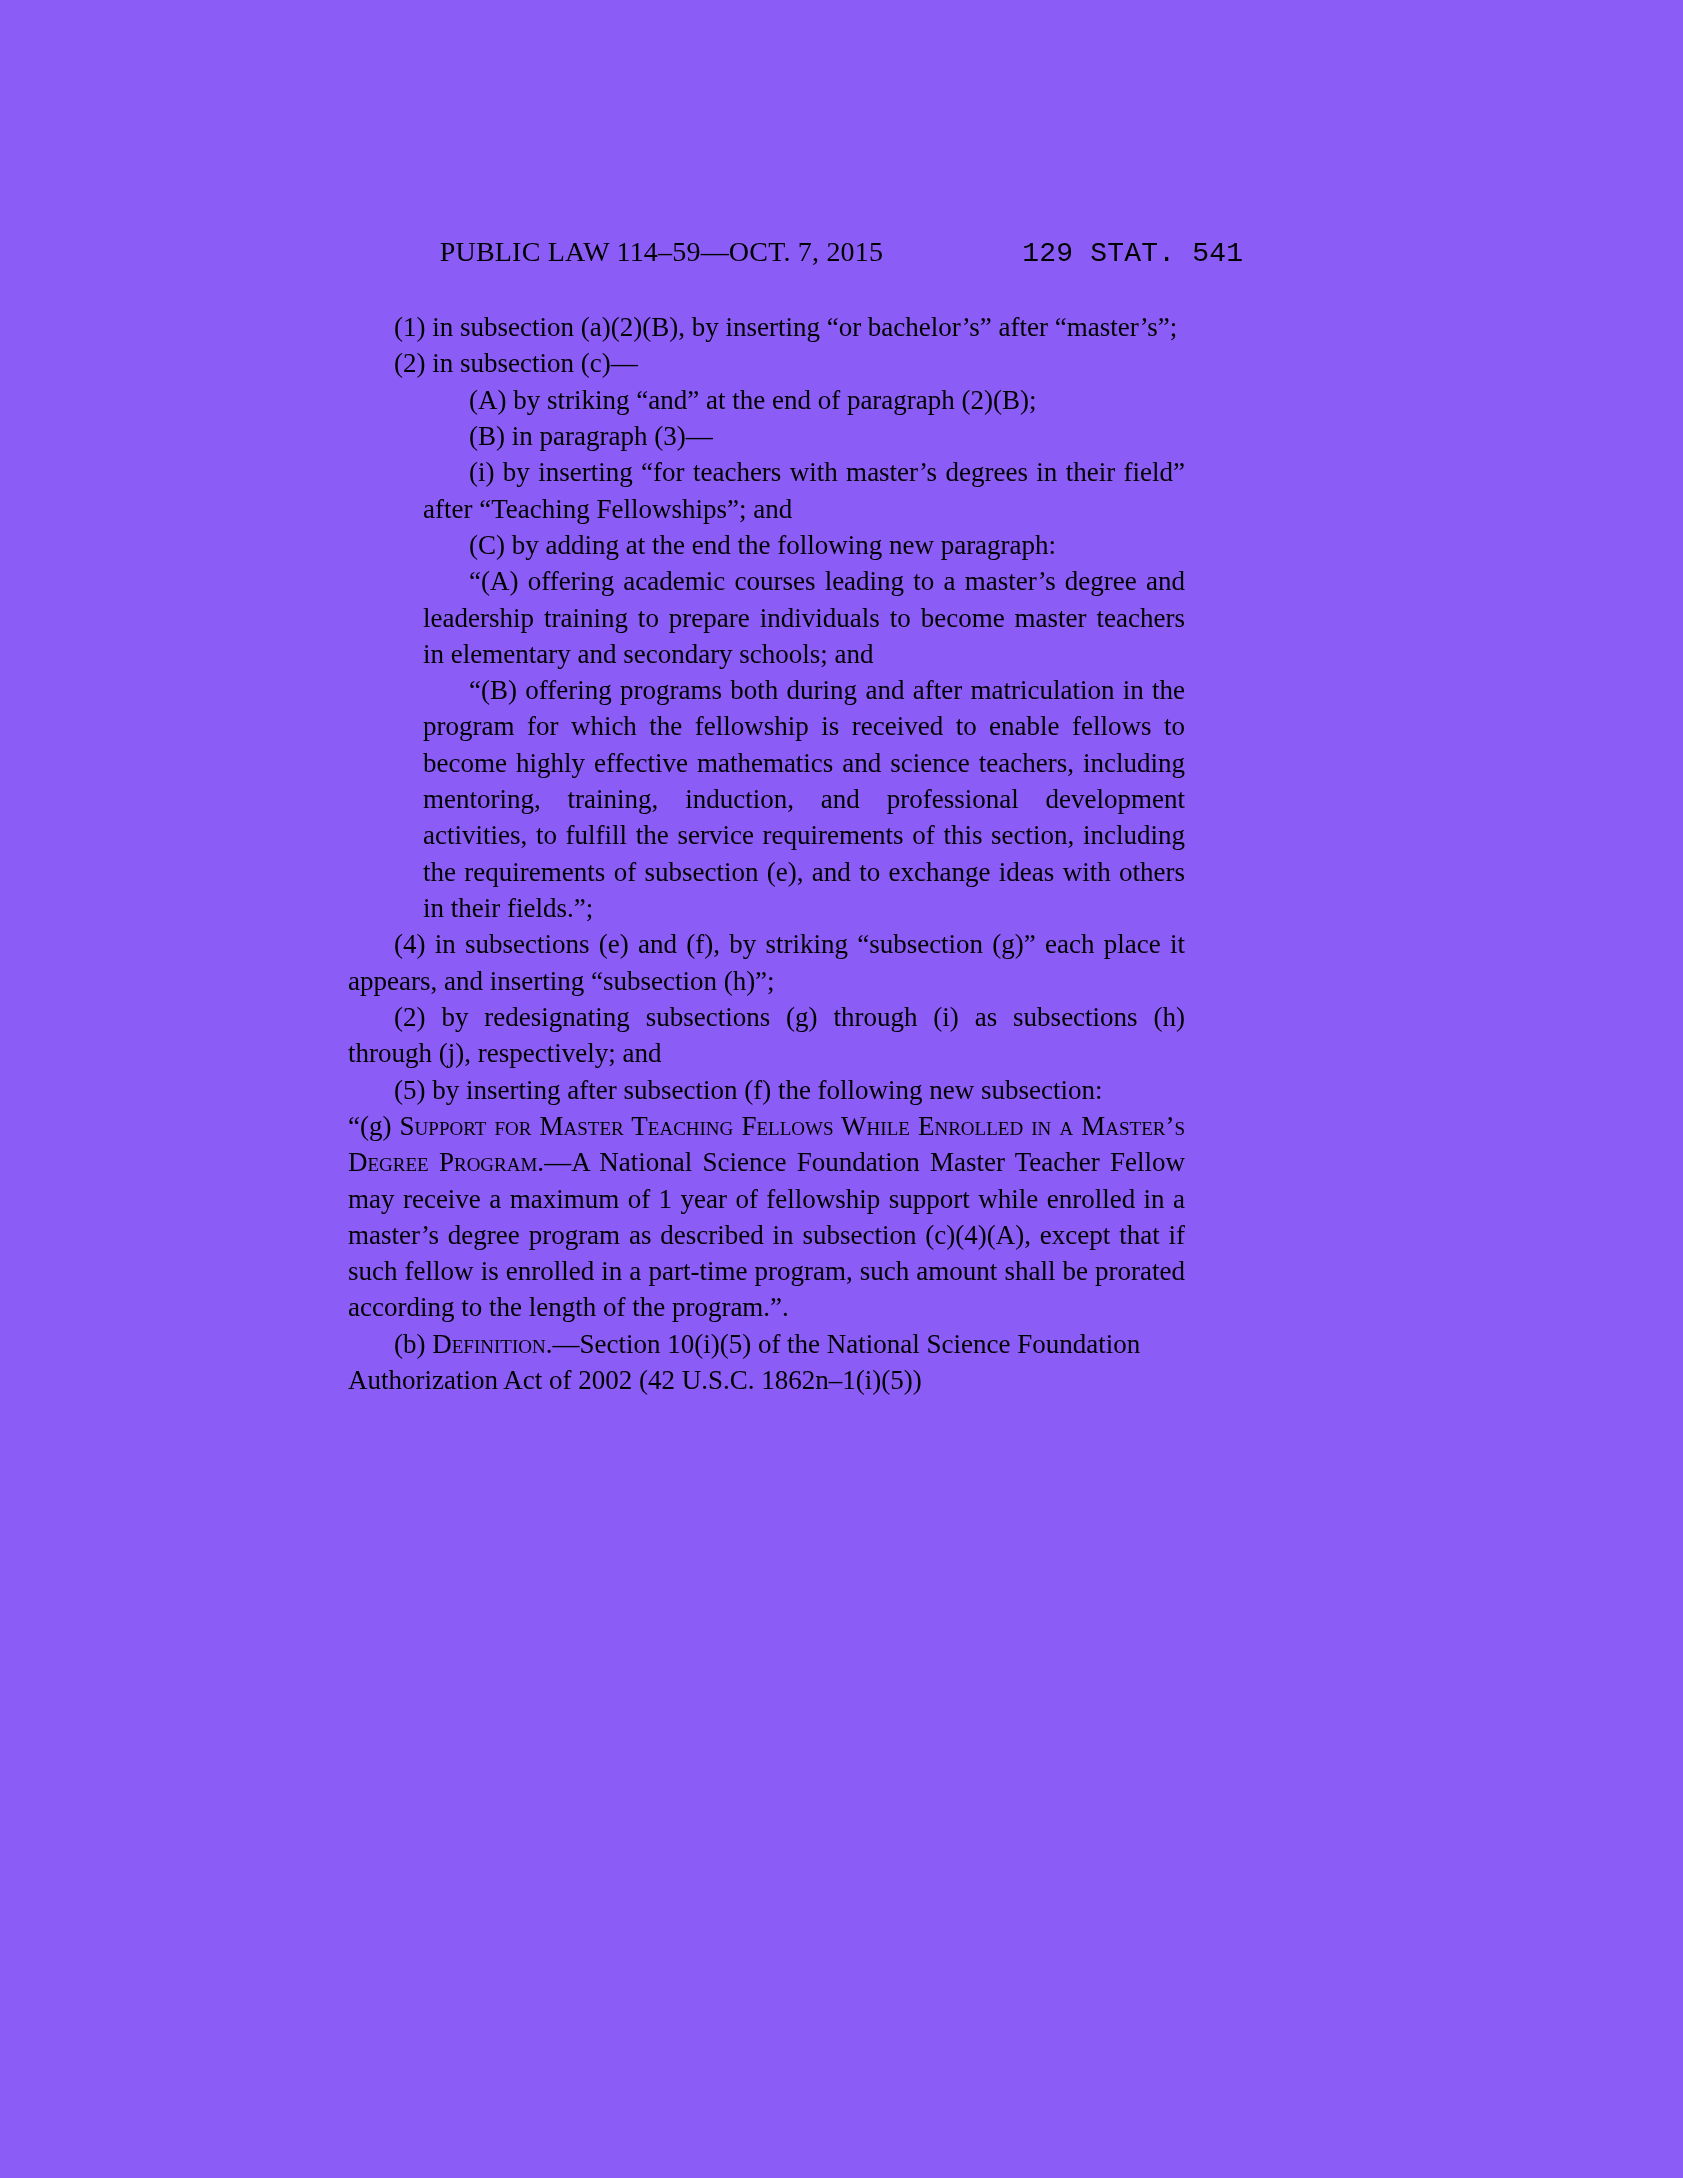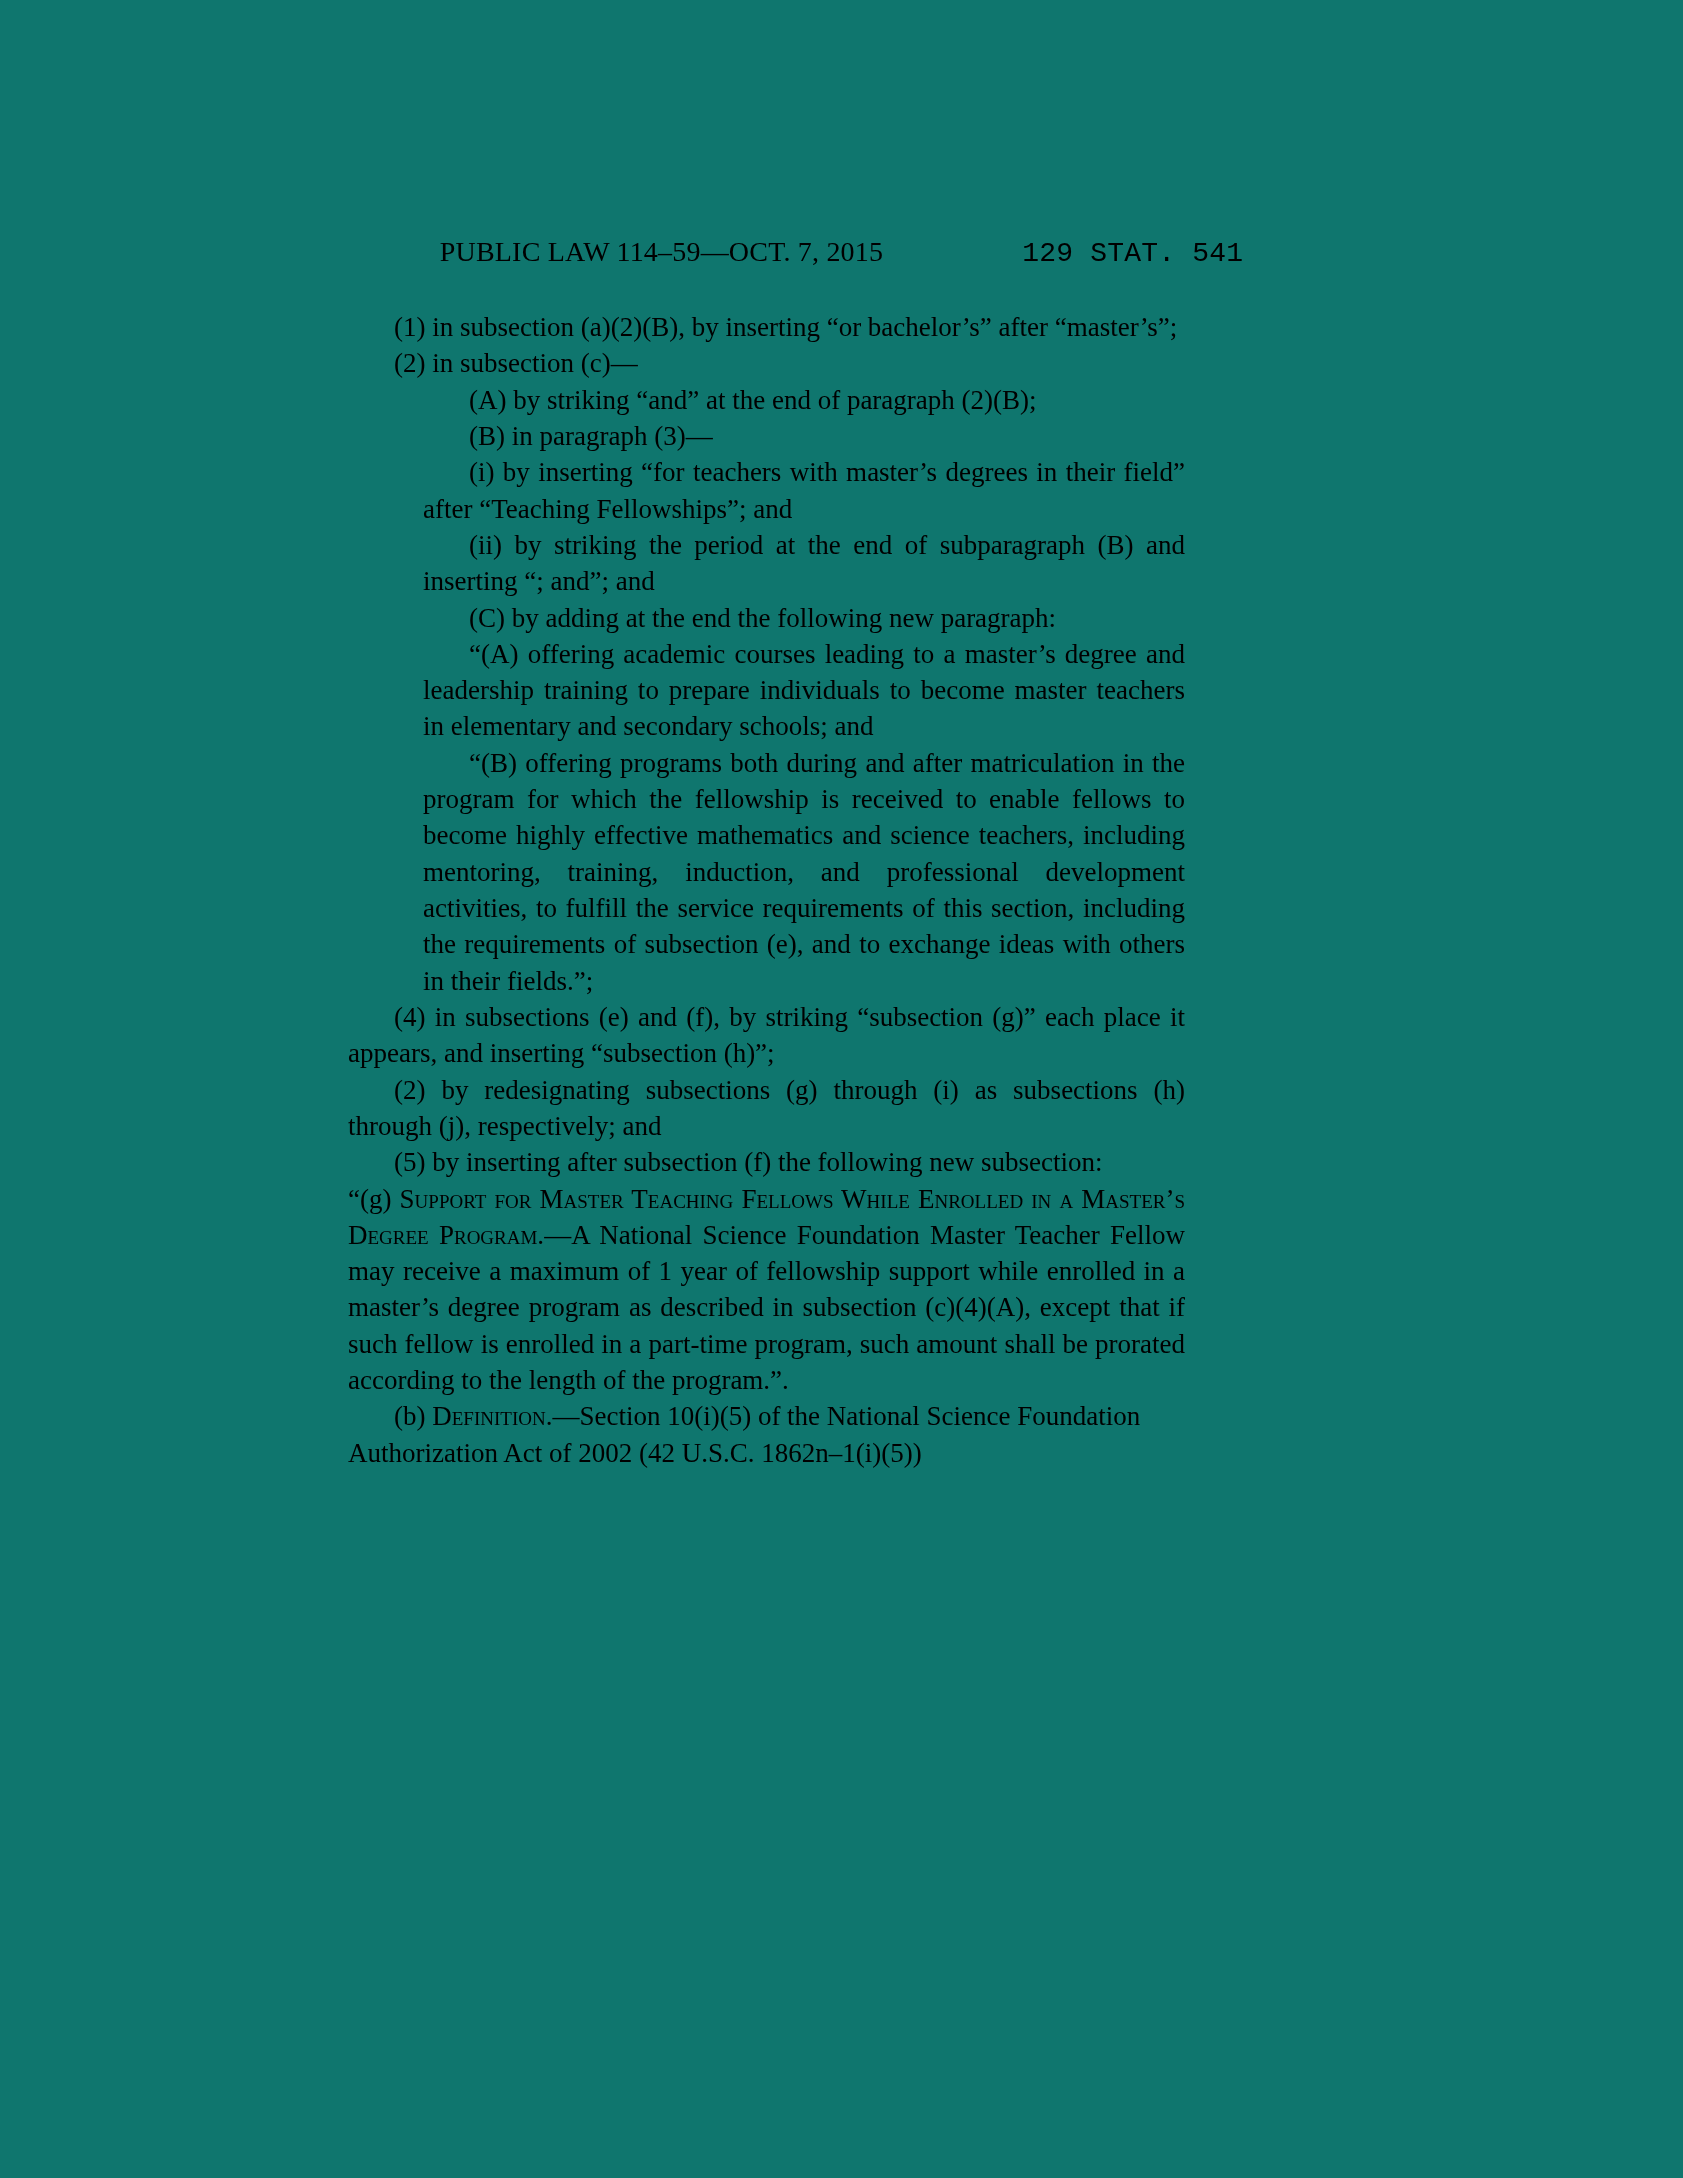--- a/index.html
+++ b/index.html
@@ -4,21 +4,21 @@
 <style>
   html, body {
     margin: 0;
     padding: 0;
     background: #ffffff;
   }
   .page {
     width: 1683px;
     height: 2178px;
     position: relative;
-    background: #0f766e;
+    background: #8b5cf6;
     font-family: "Liberation Serif", serif;
     color: #000000;
     box-sizing: border-box;
   }
   .header {
     position: absolute;
     top: 236px;
     left: 0;
     width: 1683px;
     display: flex;
@@ -77,21 +77,20 @@
     <span class="hdr-right">129 STAT. 541</span>
   </div>
 
   <div class="body-col">
 
     <p class="ind-1">(1) in subsection (a)(2)(B), by inserting “or bachelor’s” after “master’s”;</p>
     <p class="ind-1">(2) in subsection (c)—</p>
     <p class="blk-1">(A) by striking “and” at the end of paragraph (2)(B);</p>
     <p class="blk-1">(B) in paragraph (3)—</p>
     <p class="blk-1">(i) by inserting “for teachers with master’s degrees in their field” after “Teaching Fellowships”; and</p>
-    <p class="blk-1">(ii) by striking the period at the end of subparagraph (B) and inserting “; and”; and</p>
     <p class="blk-1">(C) by adding at the end the following new paragraph:</p>
     <p class="blk-1">“(A) offering academic courses leading to a master’s degree and leadership training to prepare individuals to become master teachers in elementary and secondary schools; and</p>
     <p class="blk-1">“(B) offering programs both during and after matriculation in the program for which the fellowship is received to enable fellows to become highly effective mathematics and science teachers, including mentoring, training, induction, and professional development activities, to fulfill the service requirements of this section, including the requirements of subsection (e), and to exchange ideas with others in their fields.”;</p>
     <p class="ind-1">(4) in subsections (e) and (f), by striking “subsection (g)” each place it appears, and inserting “subsection (h)”;</p>
     <p class="ind-1">(2) by redesignating subsections (g) through (i) as subsections (h) through (j), respectively; and</p>
     <p class="ind-1">(5) by inserting after subsection (f) the following new subsection:</p>
 
     <p class="ind-0"><span>“(g) </span><span class="sc">Support for Master Teaching Fellows While Enrolled in a Master’s Degree Program.</span><span>—A National Science Foundation Master Teacher Fellow may receive a maximum of 1 year of fellowship support while enrolled in a master’s degree program as described in subsection (c)(4)(A), except that if such fellow is enrolled in a part-time program, such amount shall be prorated according to the length of the program.”.</span></p>
 
     <p class="ind-1 lastline-left"><span>(b) </span><span class="sc">Definition.</span><span>—Section 10(i)(5) of the National Science Foundation Authorization Act of 2002 (42 U.S.C. 1862n–1(i)(5))</span></p>

